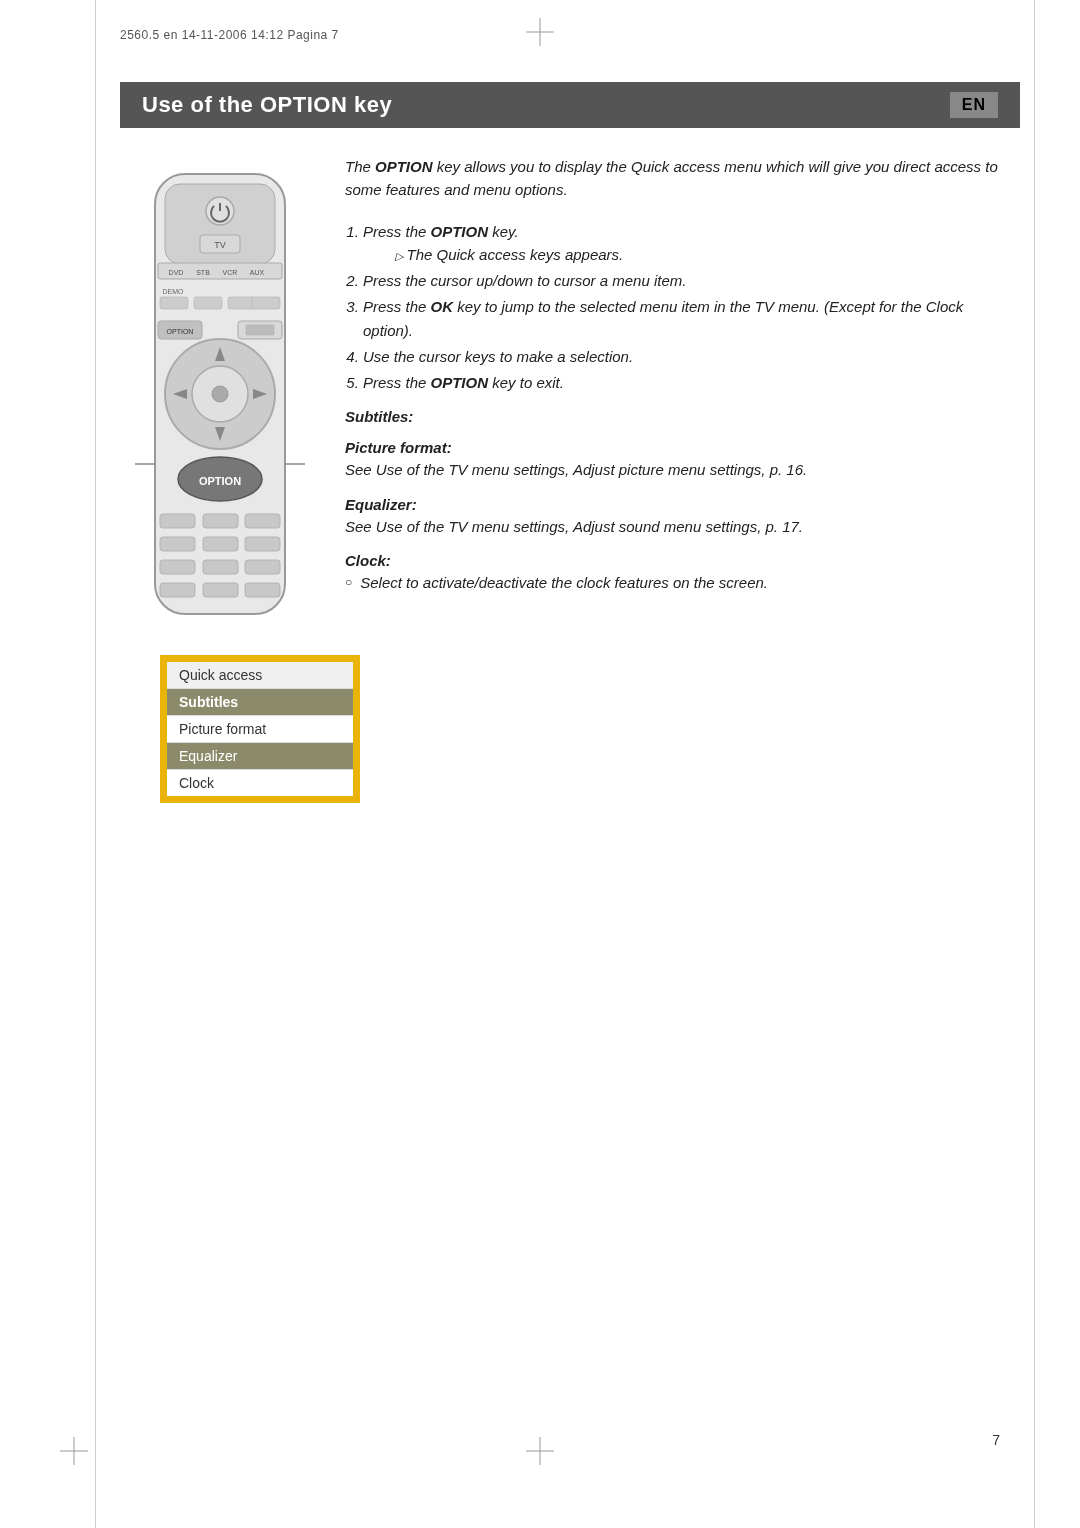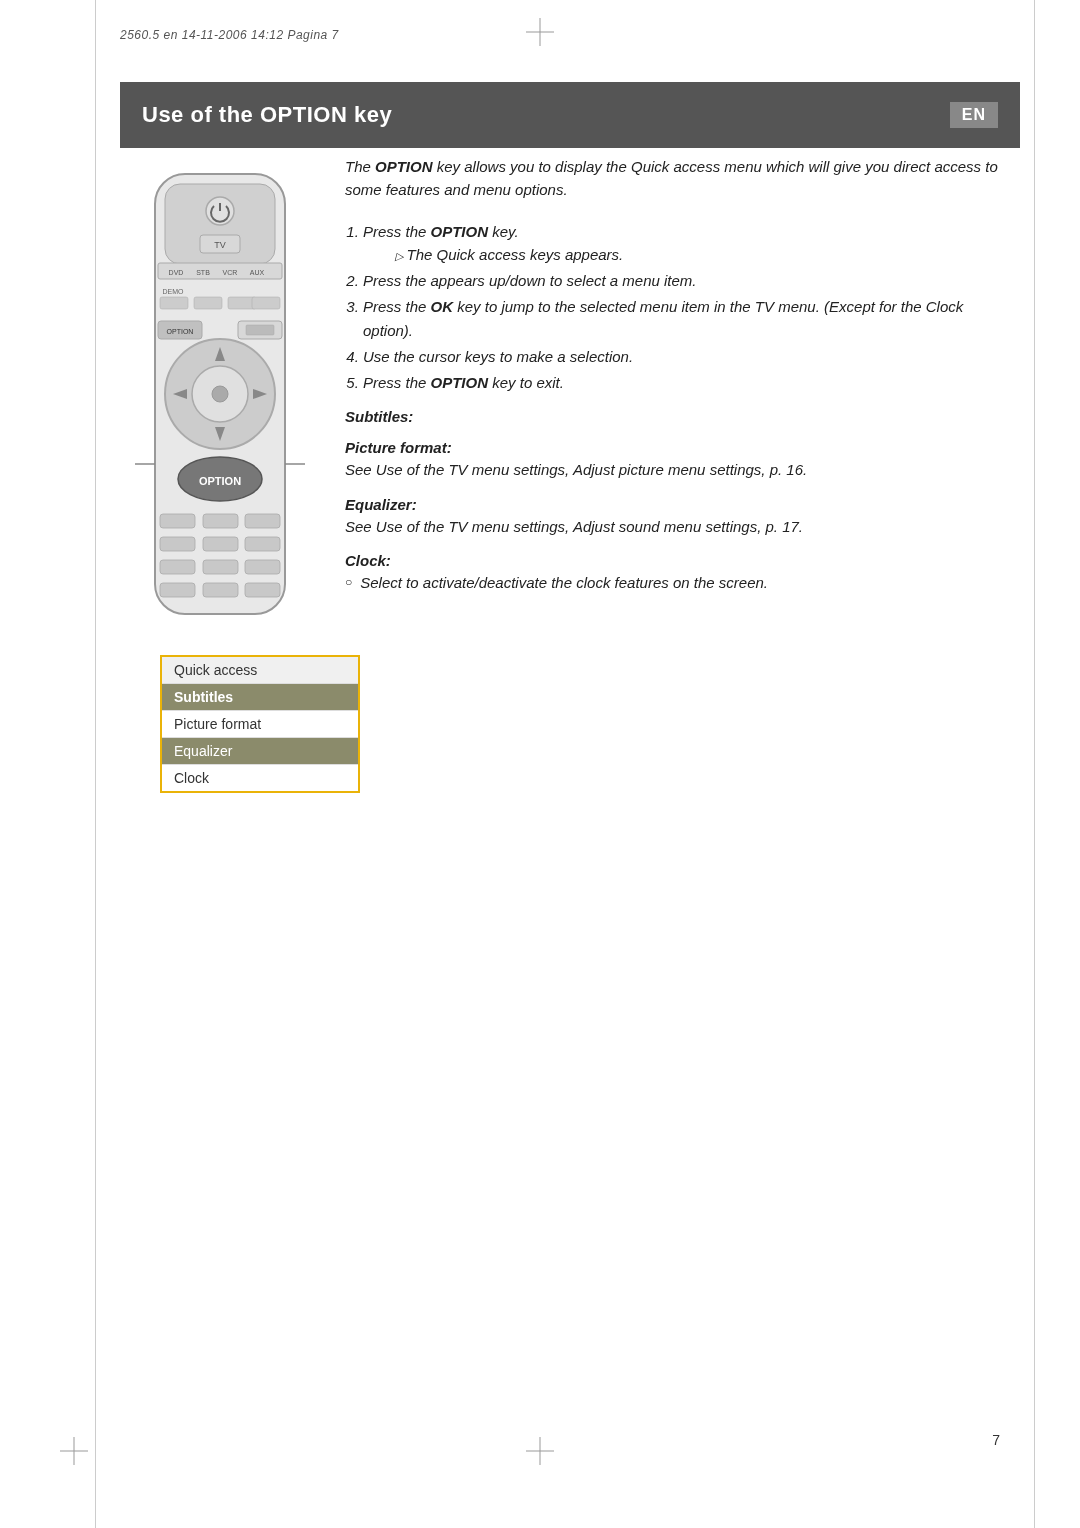--- a/index.html
+++ b/index.html
@@ -15,21 +15,20 @@
     }
 
     
     .page-meta {
       position: absolute;
       top: 28px;
       left: 120px;
       font-size: 12px;
       color: #555;
       letter-spacing: 0.5px;
-      font-style: italic;
     }
 
     
     .crosshair-top {
       position: absolute;
       top: 18px;
       left: 50%;
       transform: translateX(-50%);
     }
     .crosshair-top svg, .crosshair-bottom svg {
@@ -40,31 +39,31 @@
     .title-banner {
       position: absolute;
       top: 82px;
       left: 120px;
       right: 60px;
       background: #555;
       color: #fff;
       display: flex;
       align-items: center;
       justify-content: space-between;
-      padding: 20px 22px;
+      padding: 10px 22px;
     }
     .title-banner h1 {
       font-size: 22px;
       font-weight: bold;
       color: #fff;
       letter-spacing: 0.5px;
     }
     .title-banner .lang-badge {
       background: #888;
-      color: #ffffff;
+      color: #000000;
       font-size: 16px;
       font-weight: bold;
       padding: 4px 12px;
       letter-spacing: 1px;
     }
 
     
     .remote-area {
       position: absolute;
       top: 169px;
@@ -78,21 +77,21 @@
       margin: 0 auto;
       display: block;
     }
 
     
     .quick-access-menu {
       position: absolute;
       top: 655px;
       left: 160px;
       width: 200px;
-      border: 2px solid #eab308;
+      border: 7px solid #eab308;
       background: #fff;
       font-size: 14px;
     }
     .menu-item {
       padding: 5px 12px;
       border-bottom: 1px solid #ddd;
       color: #333;
     }
     .menu-item:last-child {
       border-bottom: none;
@@ -332,21 +331,21 @@
     The <strong>OPTION</strong> key allows you to display the Quick access menu which will give you direct access to some features and menu options.
   </p>
 
   <ol class="steps-list">
     <li>
       Press the <strong>OPTION</strong> key.
       <ul style="list-style:none; margin-left:16px;">
         <li class="sub-bullet">The Quick access keys appears.</li>
       </ul>
     </li>
-    <li>Press the appears up/down to select a menu item.</li>
+    <li>Press the cursor up/down to cursor a menu item.</li>
     <li>Press the <strong>OK</strong> key to jump to the selected menu item in the TV menu. (Except for the Clock option).</li>
     <li>Use the cursor keys to make a selection.</li>
     <li>Press the <strong>OPTION</strong> key to exit.</li>
   </ol>
 
   <div class="section-block">
     <div class="section-title">Subtitles</div>
   </div>
 
   <div class="section-block">

